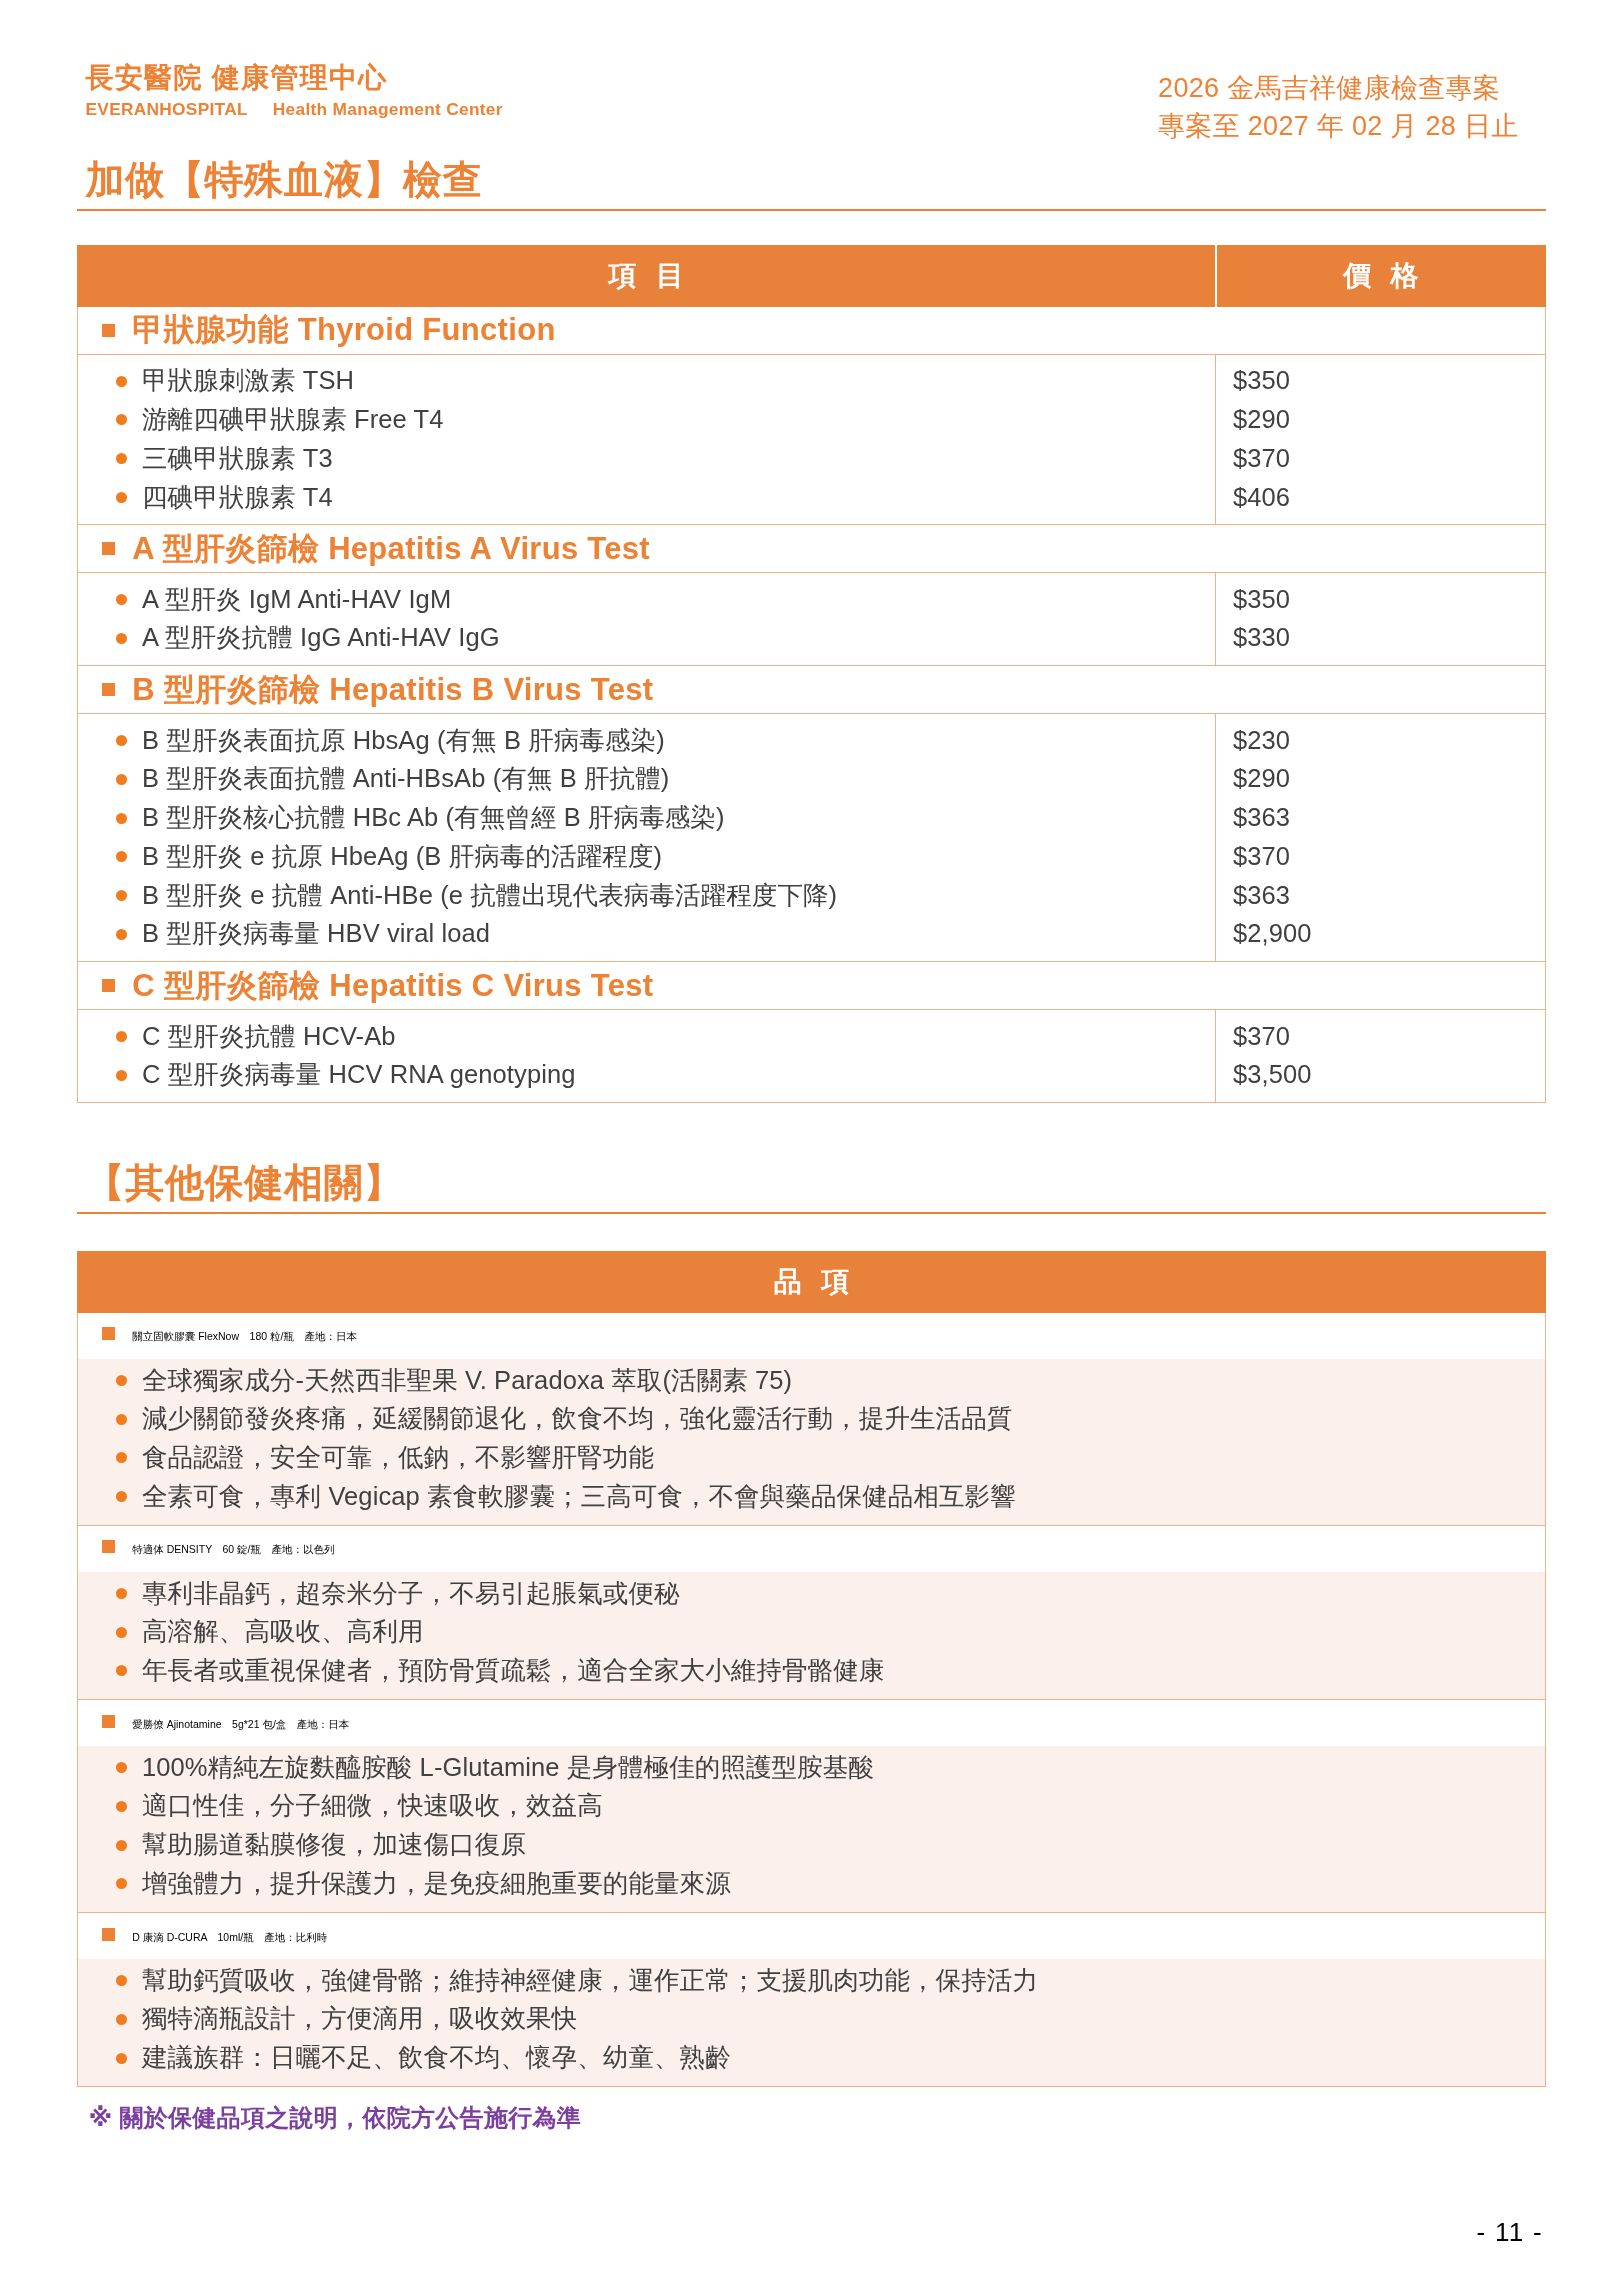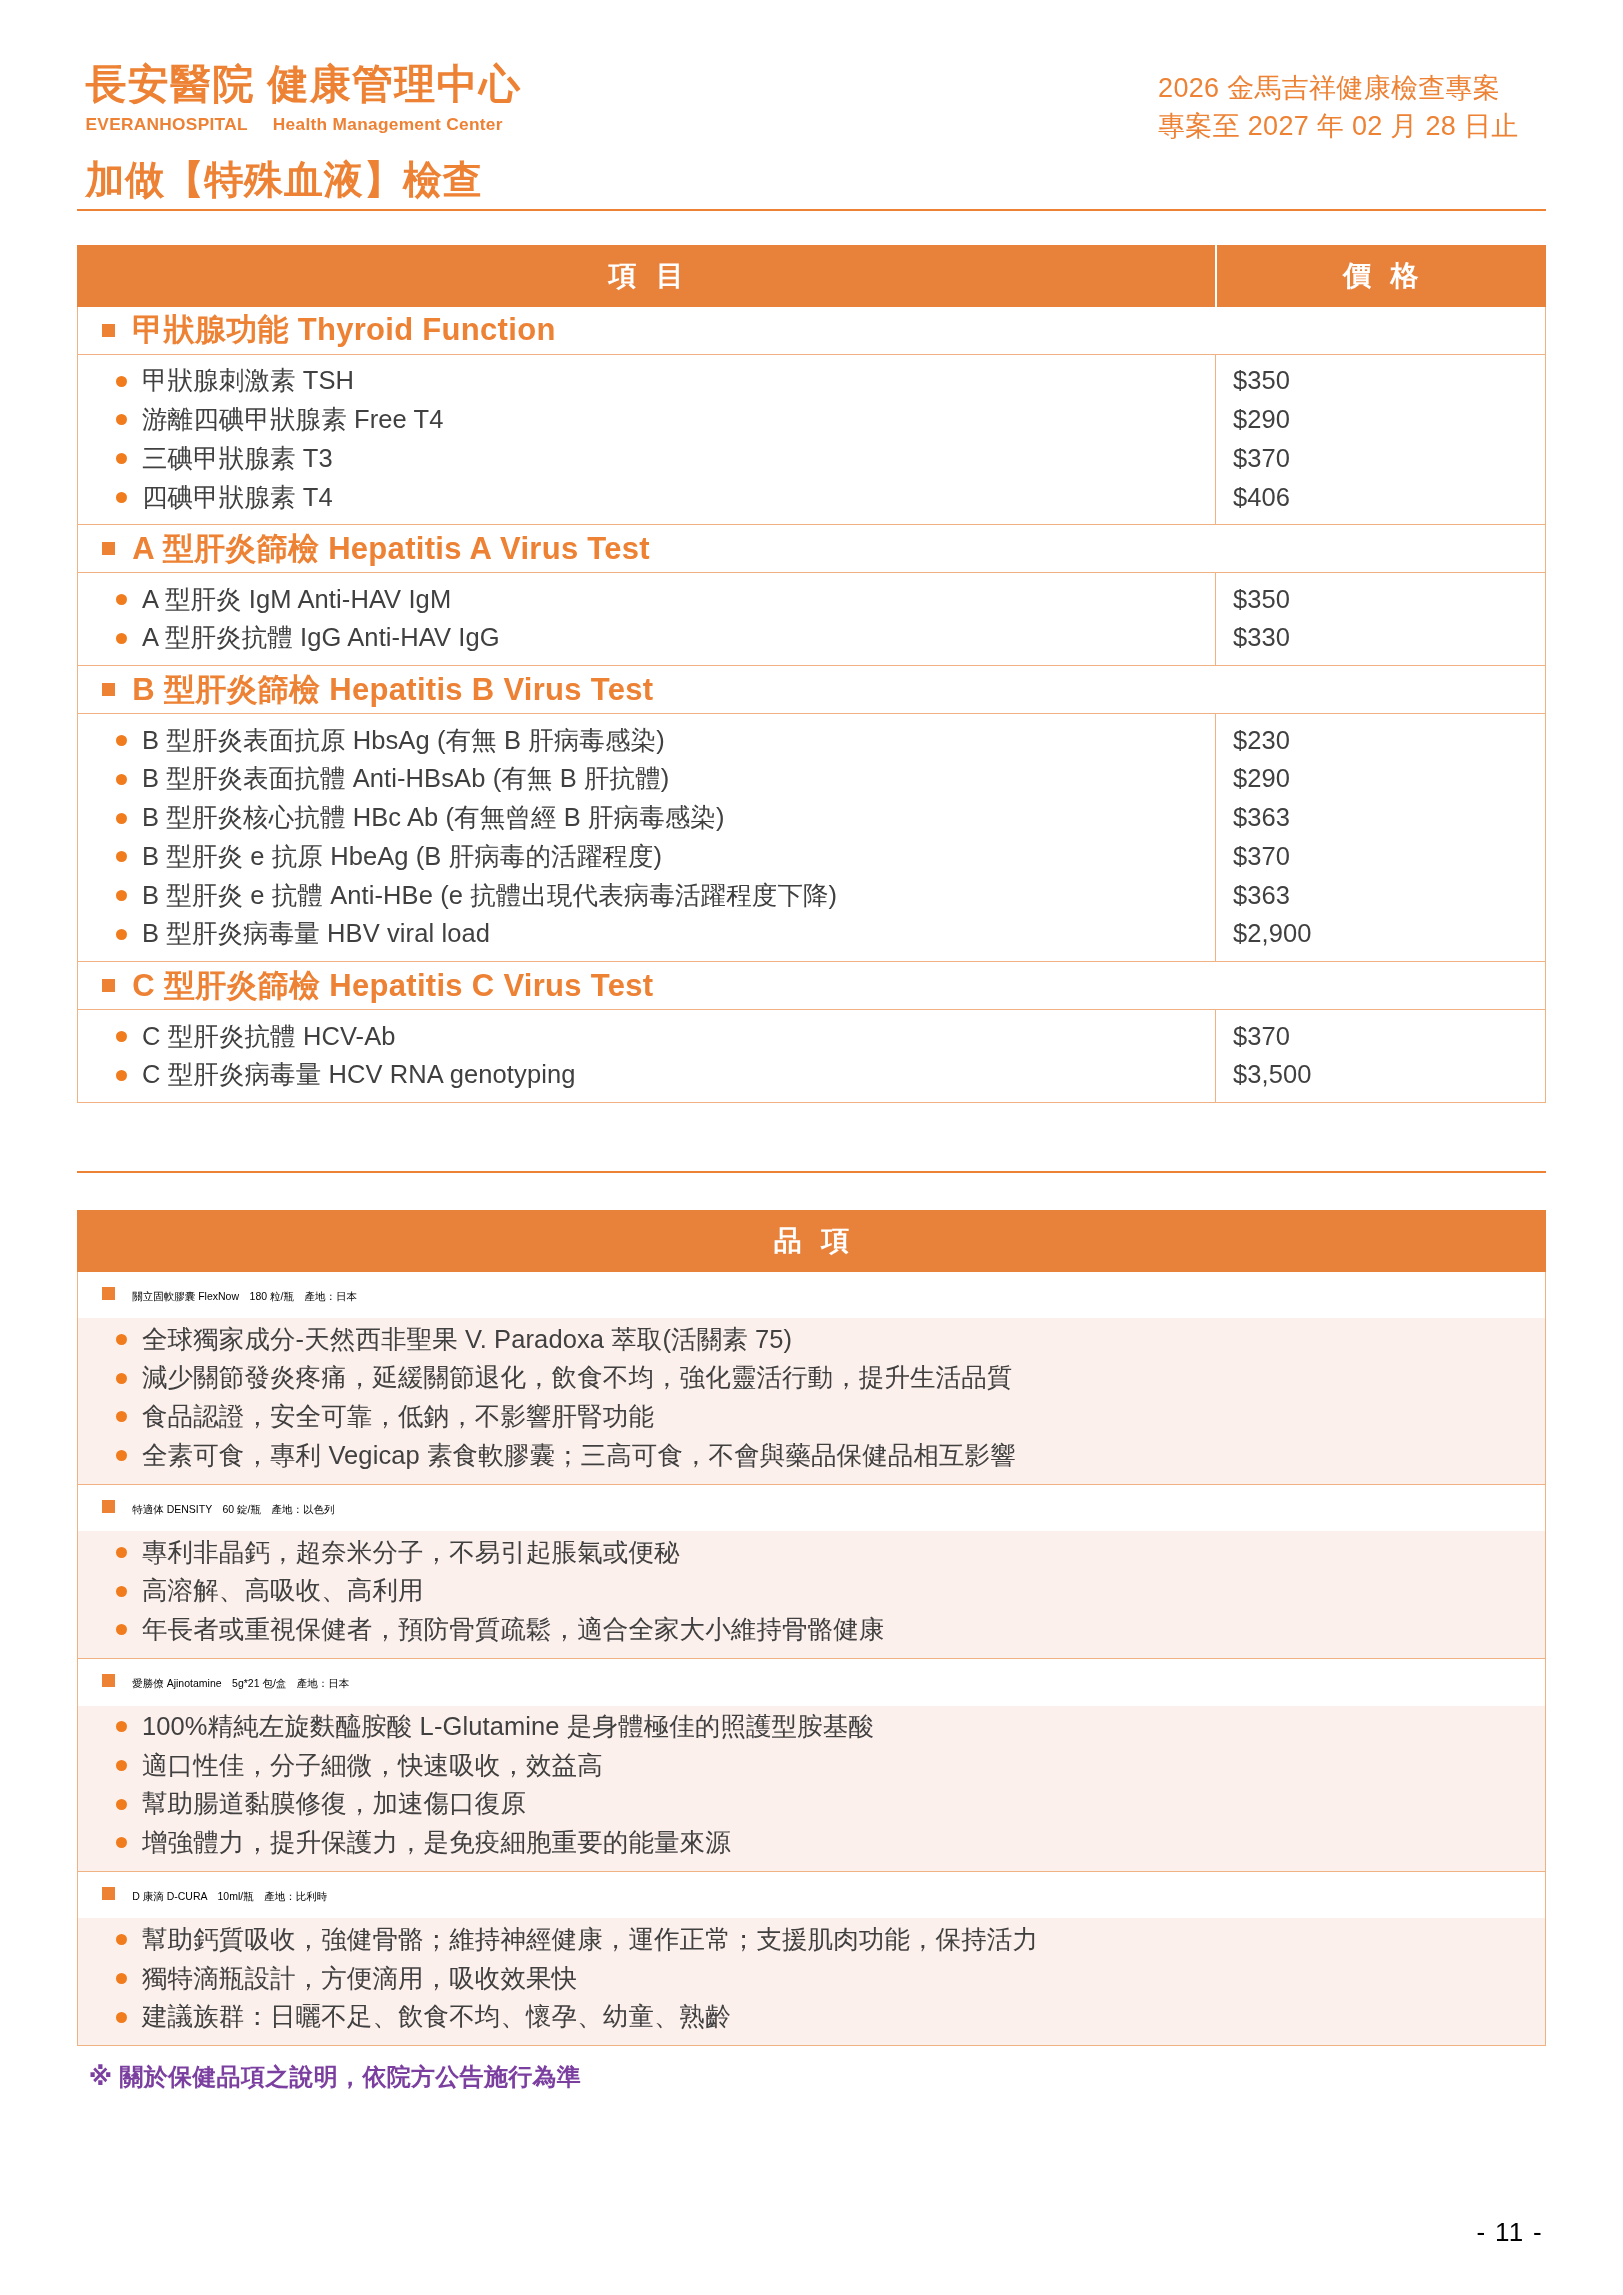--- a/index.html
+++ b/index.html
@@ -27,21 +27,21 @@
   .header {
     display: flex;
     align-items: flex-start;
     justify-content: space-between;
     height: 98px;
   }
 
   .brand { padding-left: 8.5px; }
 
   .brand-cn {
-    font-size: 41px;
+    font-size: 28px;
     font-weight: 700;
     color: #ED8134;
     letter-spacing: 1.3px;
     line-height: 1.12;
     white-space: nowrap;
   }
 
   .brand-en {
     margin-top: 5.9px;
     font-size: 17.3px;
@@ -351,20 +351,21 @@
           <td class="prices">
             <div class="price">$370</div>
             <div class="price">$3,500</div>
           </td>
         </tr>
       </tbody>
   </table>
 
   <div class="gap-b"></div>
 
+  <div class="sec-title">【其他保健相關】</div>
   <div class="title-rule"></div>
   <div class="gap-a"></div>
 
   <table class="tbl tbl2">
     <colgroup>
         <col>
       </colgroup>
     <tbody id="health-body">
         <tr class="colhead">
           <th><span class="spaced">品項</span></th>

